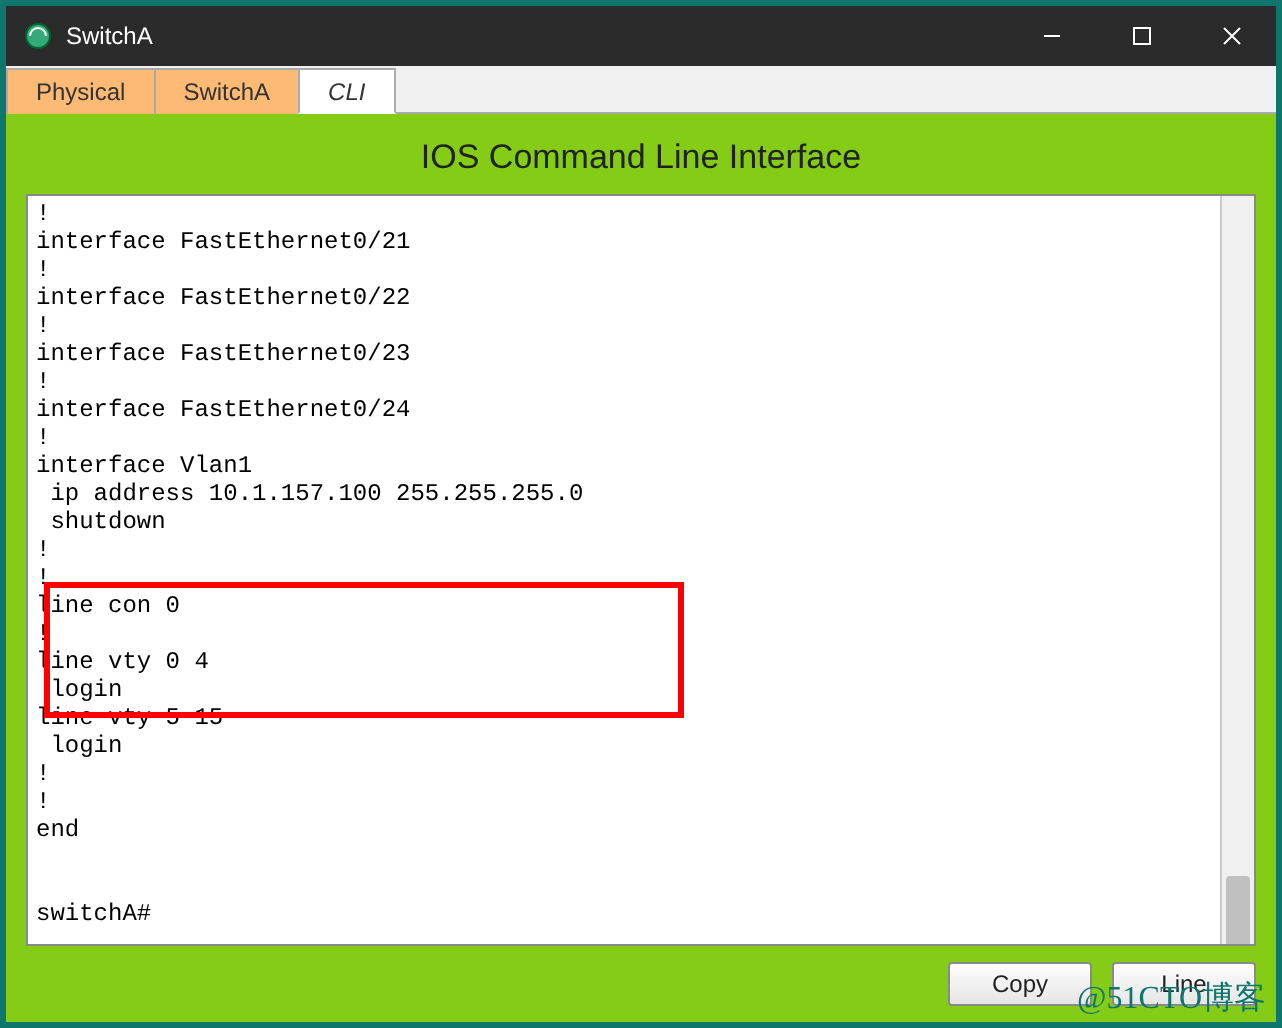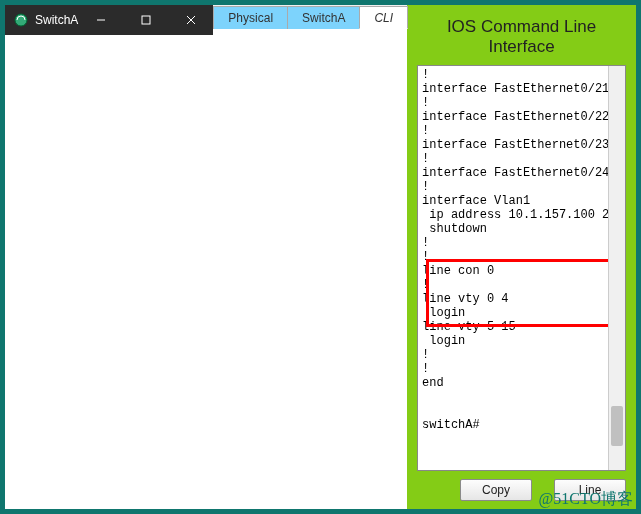--- a/index.html
+++ b/index.html
@@ -7,23 +7,24 @@
     font-family: "Segoe UI", Tahoma, sans-serif;
     background: #fff;
     width: 641px;
     height: 514px;
     position: relative;
     overflow: hidden;
   }
   .window {
     width: 641px;
     height: 514px;
-    border: 5px solid #0f766e;
-    background: #fff;
-    display: flex;
+    border: 3px solid #0f766e;
+    background: #fff;
+    display: flex;
+    flex-direction: column;
   }
   .titlebar {
     height: 30px;
     background: #2b2b2b;
     color: #fff;
     display: flex;
     align-items: center;
     padding-left: 8px;
     font-size: 12px;
   }
@@ -45,21 +46,21 @@
     height: 24px;
     display: flex;
     background: #f0f0f0;
     border-bottom: 1px solid #aaa;
     font-size: 12px;
   }
   .tab {
     padding: 3px 14px;
     border: 1px solid #aaa;
     border-bottom: none;
-    background: #7dd3fc;
+    background: #fdba74;
     margin-right: -1px;
     color: #333;
     position: relative;
     top: 1px;
     line-height: 16px;
   }
   .tab.active {
     background: #fff;
     border-bottom: 1px solid #fff;
     z-index: 2;
@@ -116,21 +117,21 @@
   .scroll-thumb {
     position: absolute;
     left: 2px; right: 2px;
     top: 340px; height: 40px;
     background: #c0c0c0;
     border-radius: 2px;
   }
   .button-row {
     display: flex;
     justify-content: flex-end;
-    gap: 22px;
+    gap: 10px;
     padding-top: 8px;
   }
   .btn {
     width: 72px;
     height: 22px;
     font-size: 12px;
     background: linear-gradient(#fdfdfd,#e6e6e6);
     border: 1px solid #8a8a8a;
     border-radius: 2px;
     display: flex; align-items: center; justify-content: center;

